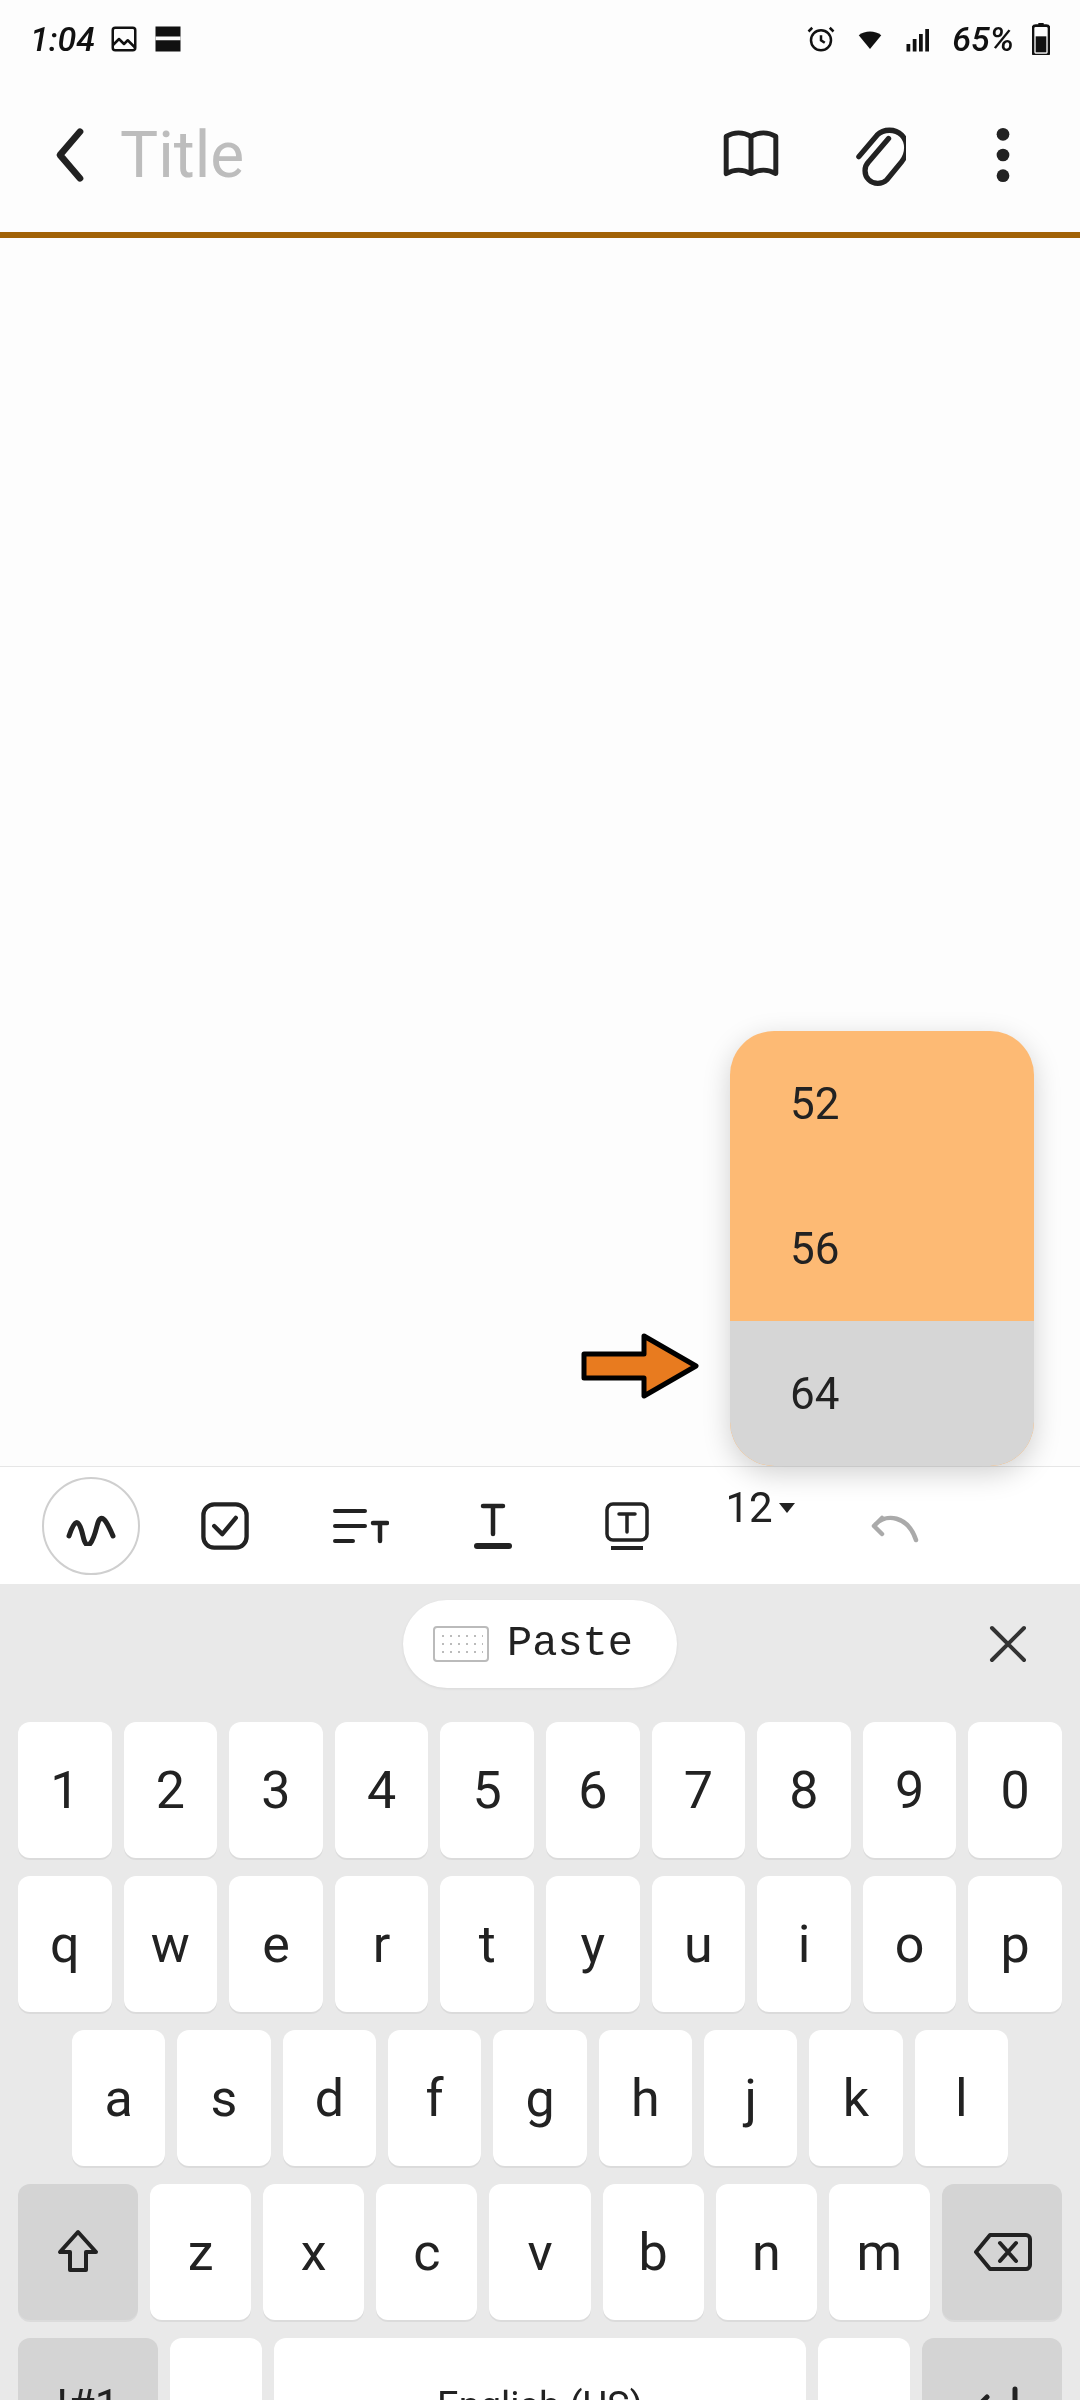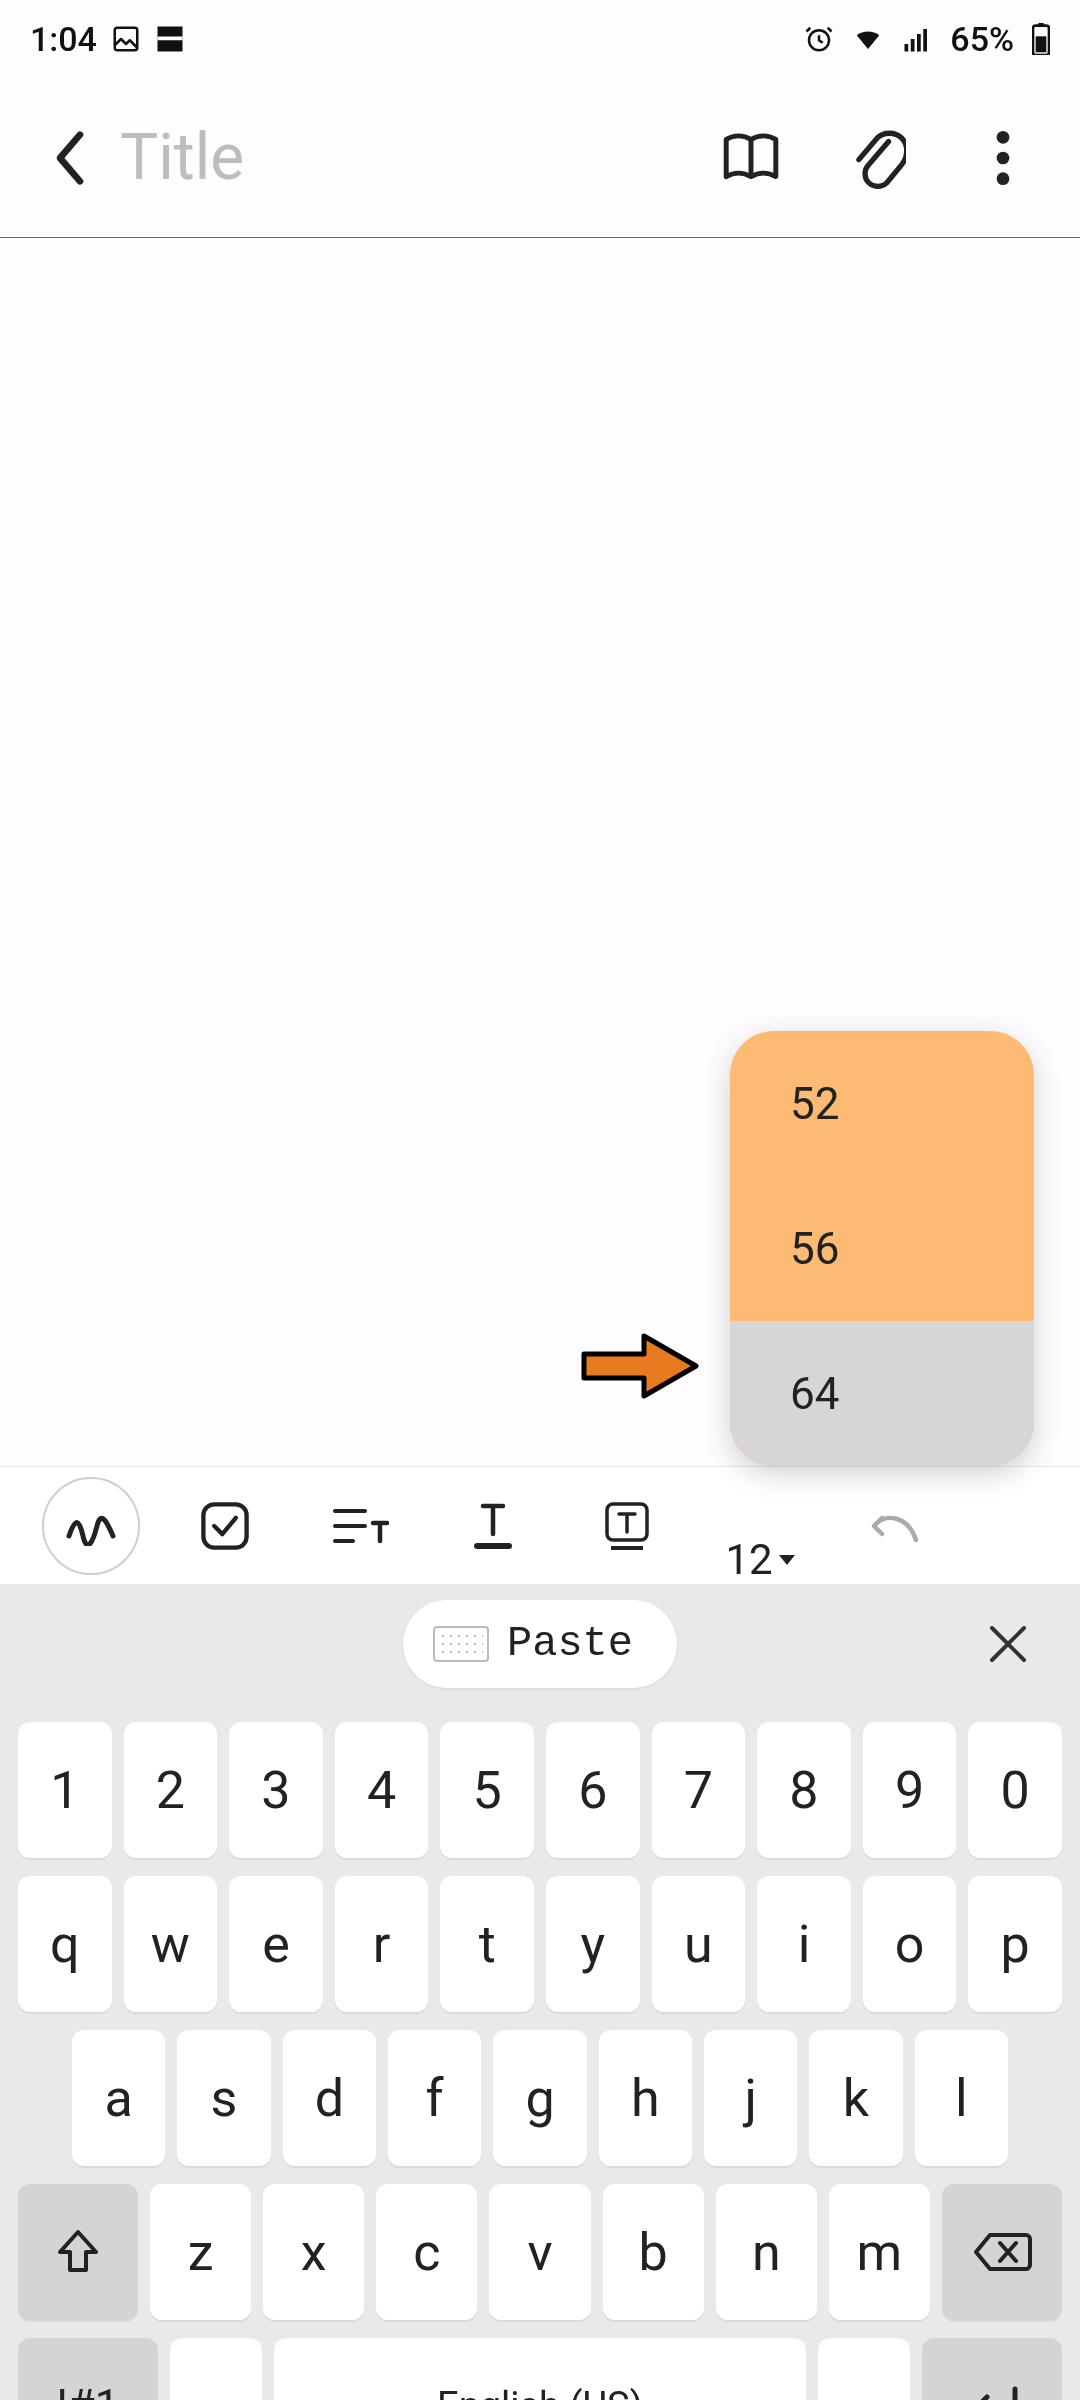--- a/index.html
+++ b/index.html
@@ -1,43 +1,43 @@
 <!DOCTYPE html>
 <html><head>
 <meta charset="utf-8">
 <style>
   * { box-sizing: border-box; margin: 0; padding: 0; }
   html, body { width: 1080px; height: 2400px; font-family: -apple-system, Roboto, "Segoe UI", sans-serif; background: #fdfdfd; overflow: hidden; }
   
   
-  .status-bar { height: 78px; display: flex; align-items: center; justify-content: space-between; padding: 0 30px; font-size: 34px; font-weight: 500; color: #111; }
+  .status-bar { height: 78px; display: flex; align-items: center; justify-content: space-between; padding: 0 30px; font-size: 34px; font-weight: 500; color: #111; font-style: italic; }
   .status-left { display: flex; align-items: center; gap: 14px; }
   .status-right { display: flex; align-items: center; gap: 18px; }
   .status-icon { display: inline-flex; }
   
   
-  .app-bar { height: 160px; display: flex; align-items: center; padding: 0 30px; border-bottom: 1px solid #a16207; }
+  .app-bar { height: 160px; display: flex; align-items: center; padding: 0 30px; border-bottom: 6px solid #a16207; }
   .back { width: 80px; height: 80px; display:flex; align-items:center; justify-content:center; }
   .title-placeholder { font-size: 64px; color: #bdbdbd; margin-left: 10px; flex: 1; }
   .app-bar-right { display: flex; align-items: center; gap: 60px; margin-right: 14px; }
   .app-bar-icon { width: 66px; height: 66px; display:flex; align-items:center; justify-content:center; }
   
   
   .editor { height: calc(1228px); position: relative; background:#fdfdfd; }
   
   
   .fs-popup { position: absolute; right: 46px; bottom: 0; width: 304px; background: #fdba74; border-radius: 44px; box-shadow: 0 8px 28px rgba(0,0,0,0.18); overflow: hidden; }
   .fs-item { height: 145px; display: flex; align-items: center; padding-left: 60px; font-size: 44px; color: #222; }
   .fs-item.selected { background: #d6d6d6; border-radius: 0 0 44px 44px; }
   
   
   .arrow { position: absolute; right: 378px; bottom: 60px; }
   
   
-  .toolbar { height: 118px; display:flex; align-items:flex-end; padding: 0 24px; border-top: 1px solid #e6e6e6; gap: 0; background:#fff; }
+  .toolbar { height: 118px; display:flex; align-items:flex-start; padding: 16px 24px; border-top: 1px solid #e6e6e6; gap: 0; background:#fff; }
   .tool-btn { width: 134px; height: 100%; display:flex; align-items:center; justify-content:center; }
   .tool-circle { width: 98px; height: 98px; border: 2px solid #cfcfcf; border-radius: 50%; display:flex; align-items:center; justify-content:center; }
   .font-size-ctl { display:flex; align-items:center; font-size:42px; font-weight:400; color:#222; gap:4px; width:134px; justify-content:center; }
   
   
   .suggest-strip { height: 120px; background:#e9e9e9; display:flex; align-items:center; justify-content:center; position:relative;font-family:Liberation Mono, monospace; }
   .paste-chip { background:#fff; border-radius: 50px; height: 88px; padding: 0 44px 0 30px; display:flex; align-items:center; gap: 18px; box-shadow: 0 1px 3px rgba(0,0,0,0.08); }
   .paste-label { font-size: 42px; color:#222; }
   .paste-kbd-icon { width:56px; height:36px; border:2px solid #bbb; border-radius:4px; position:relative; }
   .paste-kbd-icon::before { content:""; position:absolute; inset:4px; background:

